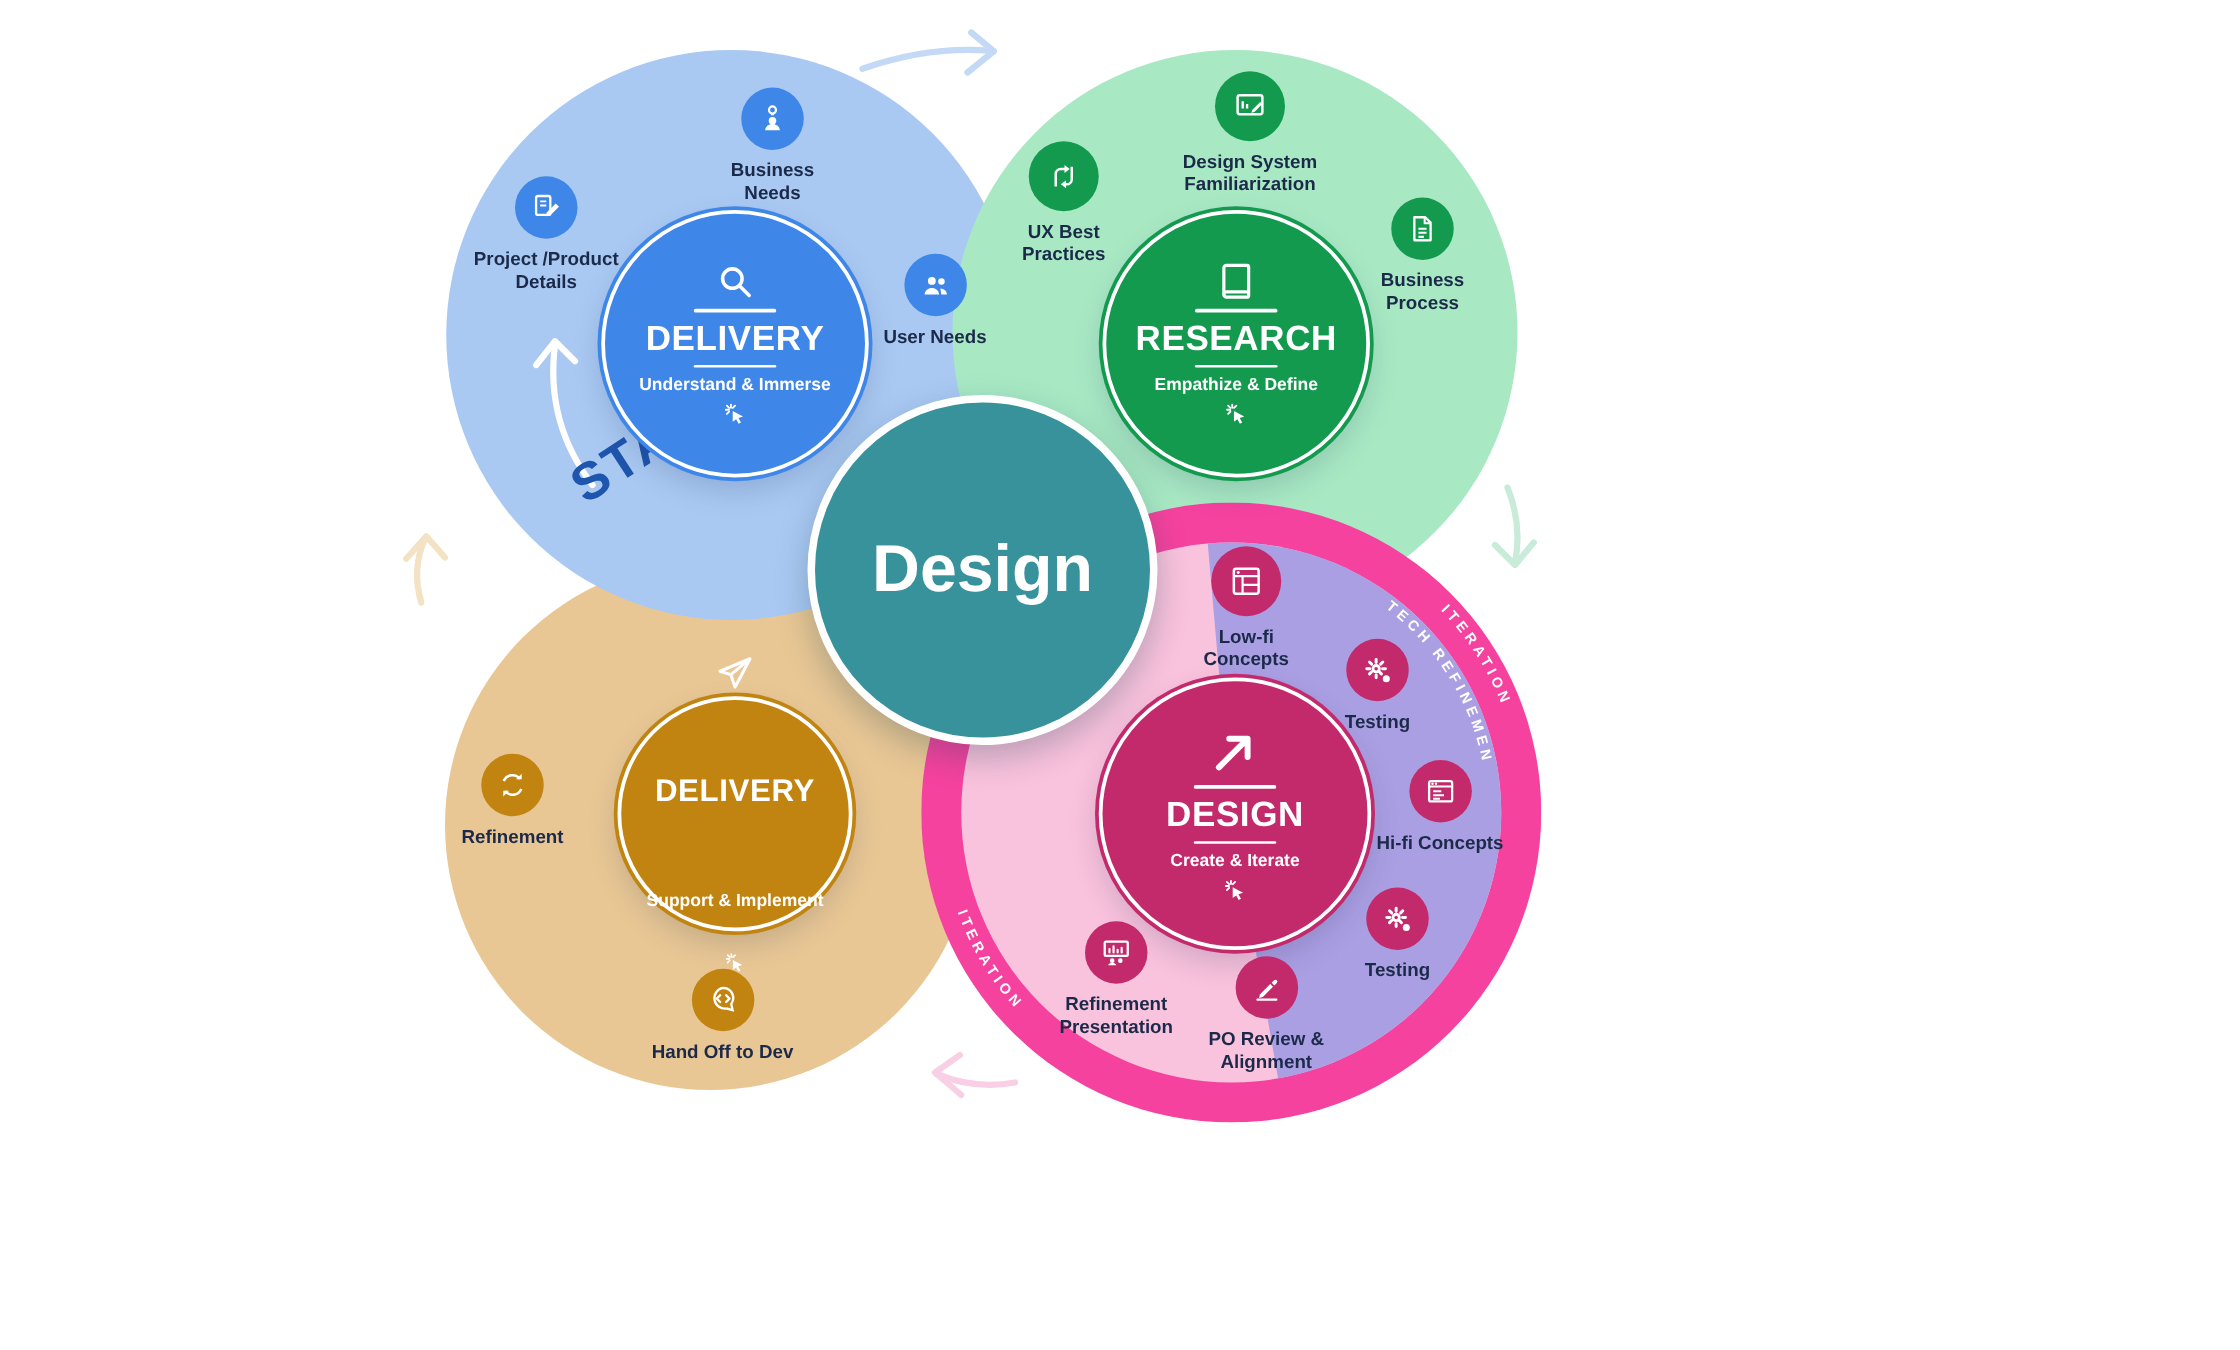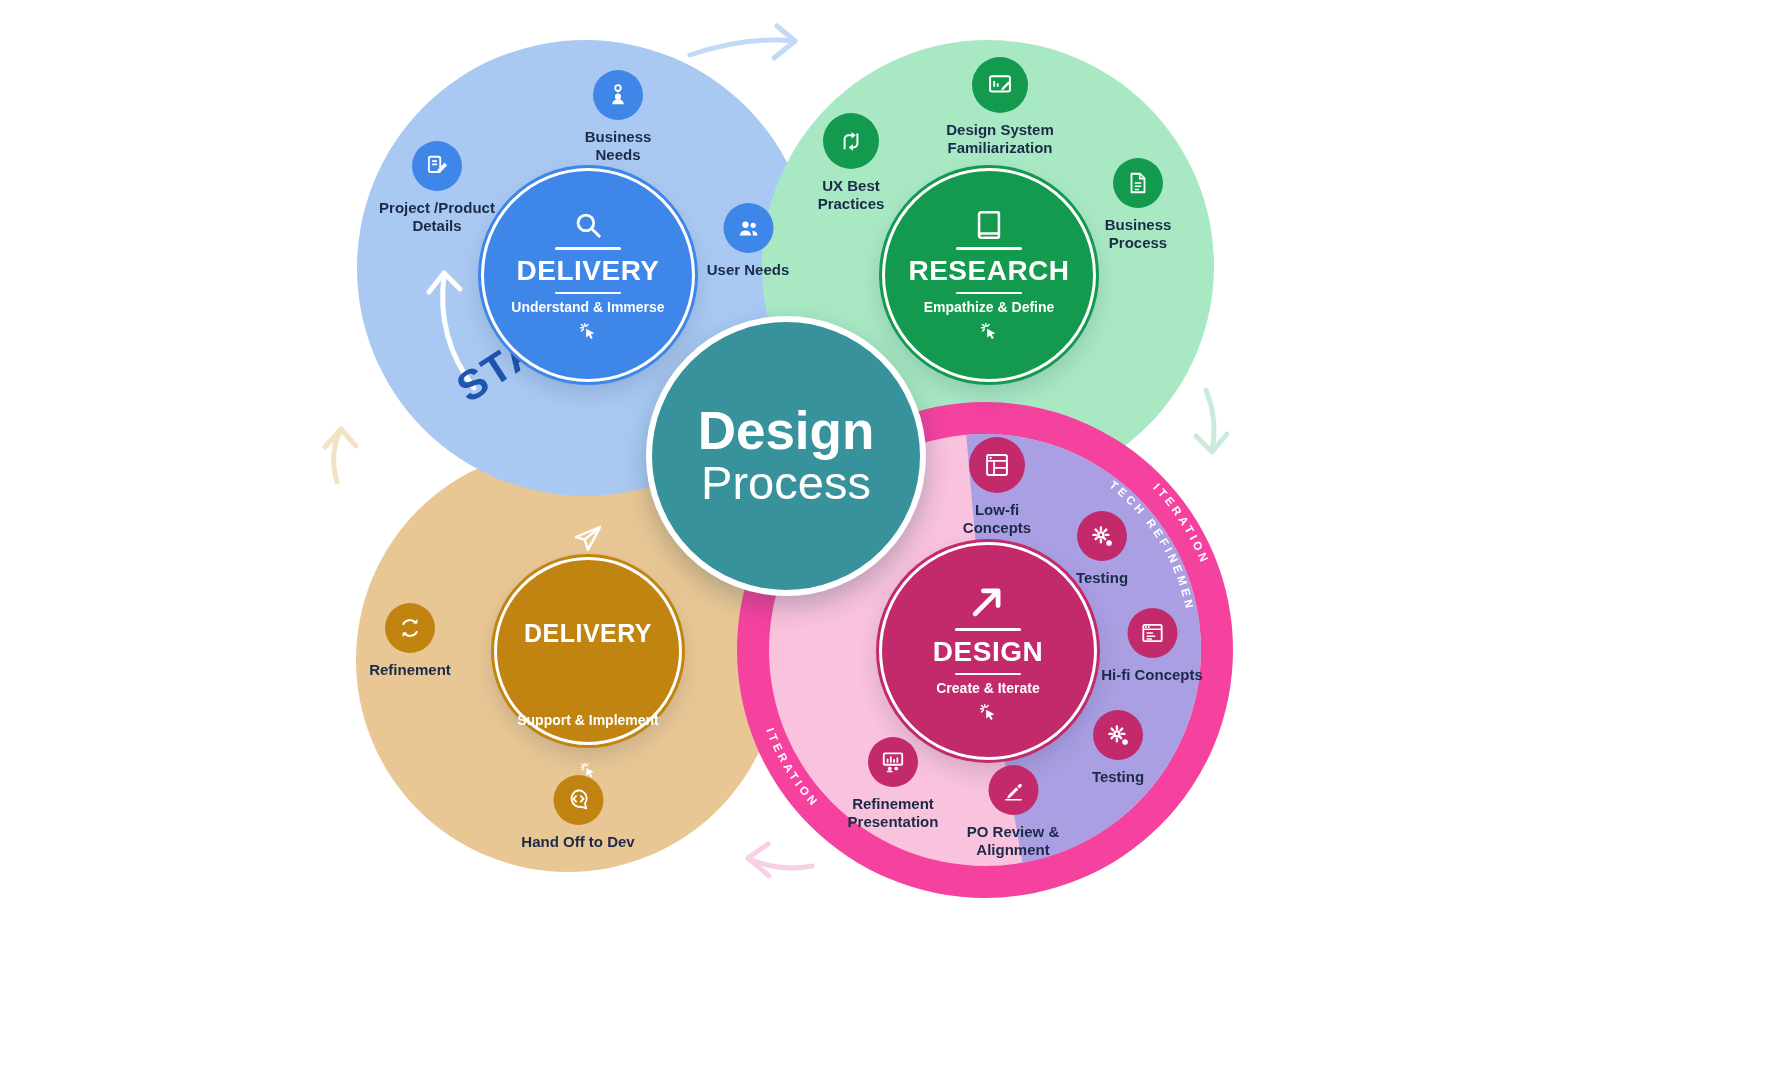--- a/index.html
+++ b/index.html
@@ -349,16 +349,15 @@
           <circle cx="15" cy="18" r="1.7" fill="#fff"></circle>
           <path d="M6 21.5c.3-1.4 1.5-2 3-2s2.7.6 3 2z" fill="#fff"></path>
         </svg>
     </span>
     <div class="label" style="width:100px">Refinement Presentation</div>
   </div>
 
 
   <div class="center-circle">
     <div class="c1">Design</div>
-    <div class="c2">Process</div>
   </div>
 
 </div>
 
 </body></html>

